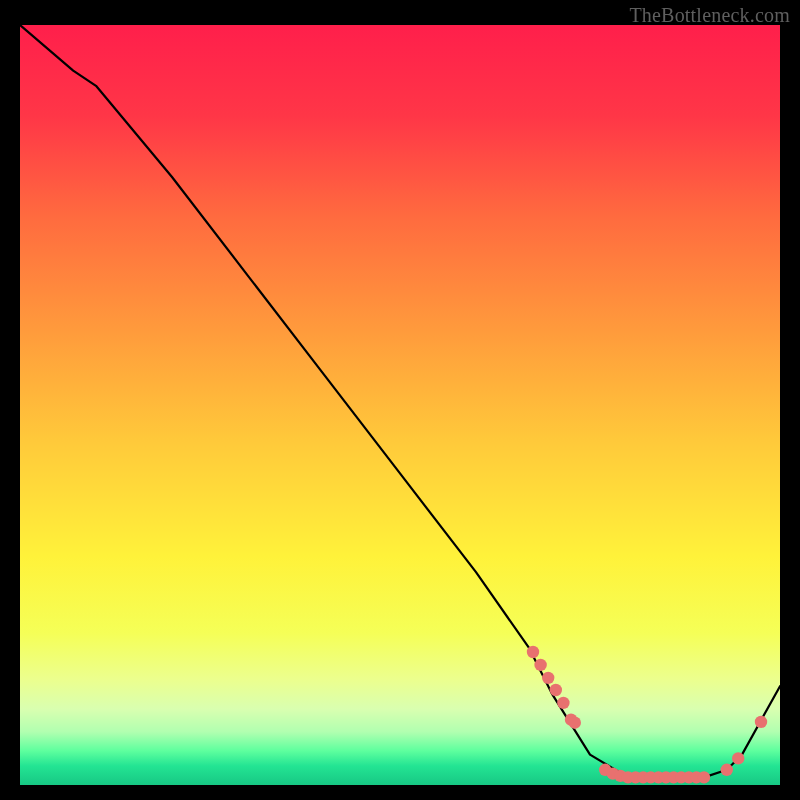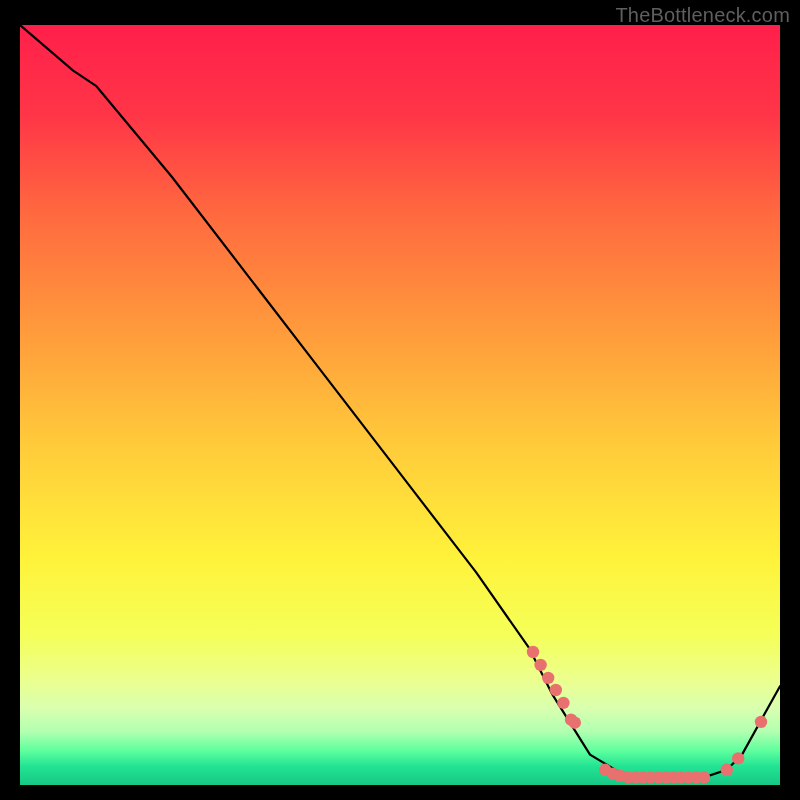--- a/index.html
+++ b/index.html
@@ -13,20 +13,21 @@
   }
   .watermark {
     position: absolute;
     top: 4px;
     right: 10px;
     font-size: 20px;
     font-weight: 500;
     color: #5f5f5f;
     letter-spacing: 0.2px;
     z-index: 5;
+    font-family: Liberation Serif, serif;
   }
   .plot-wrap {
     position: absolute;
     left: 20px;
     top: 25px;
     width: 760px;
     height: 760px;
   }
   svg { display: block; }
 </style>

